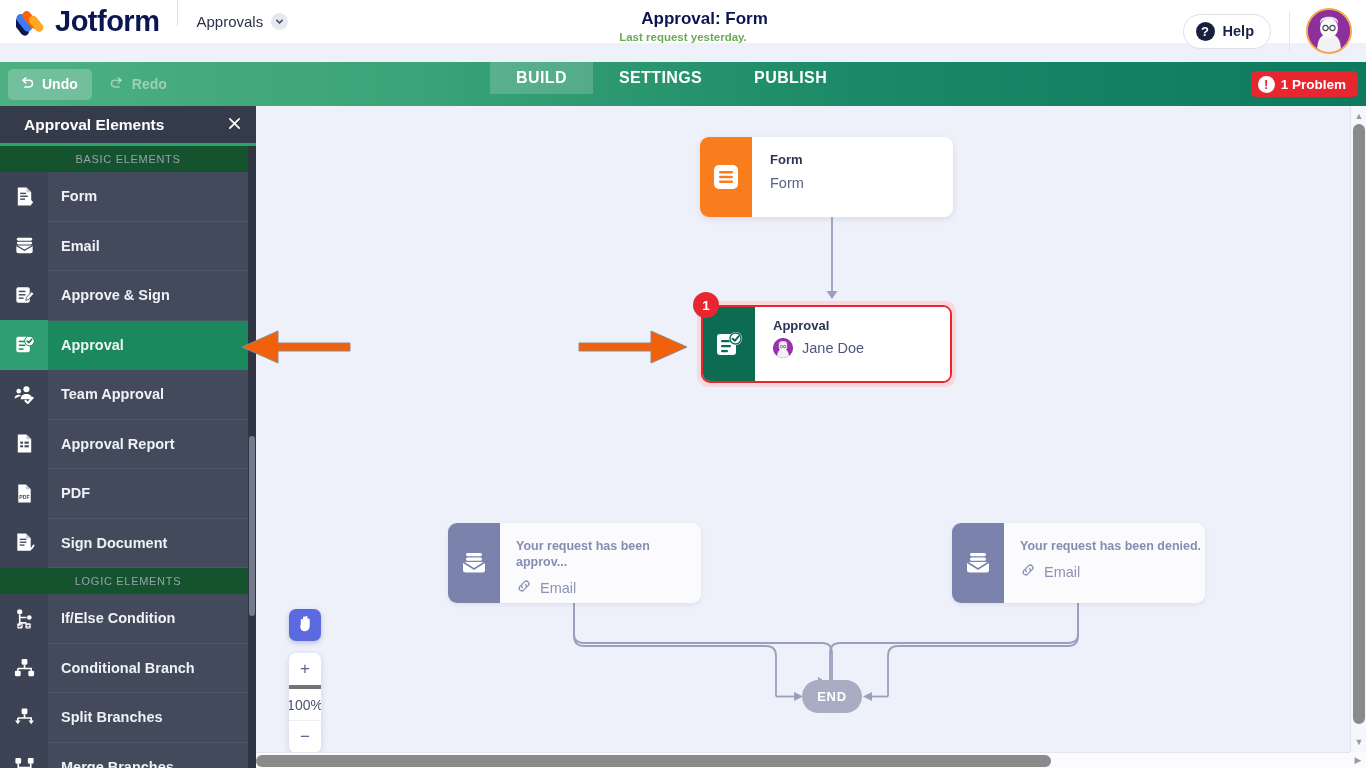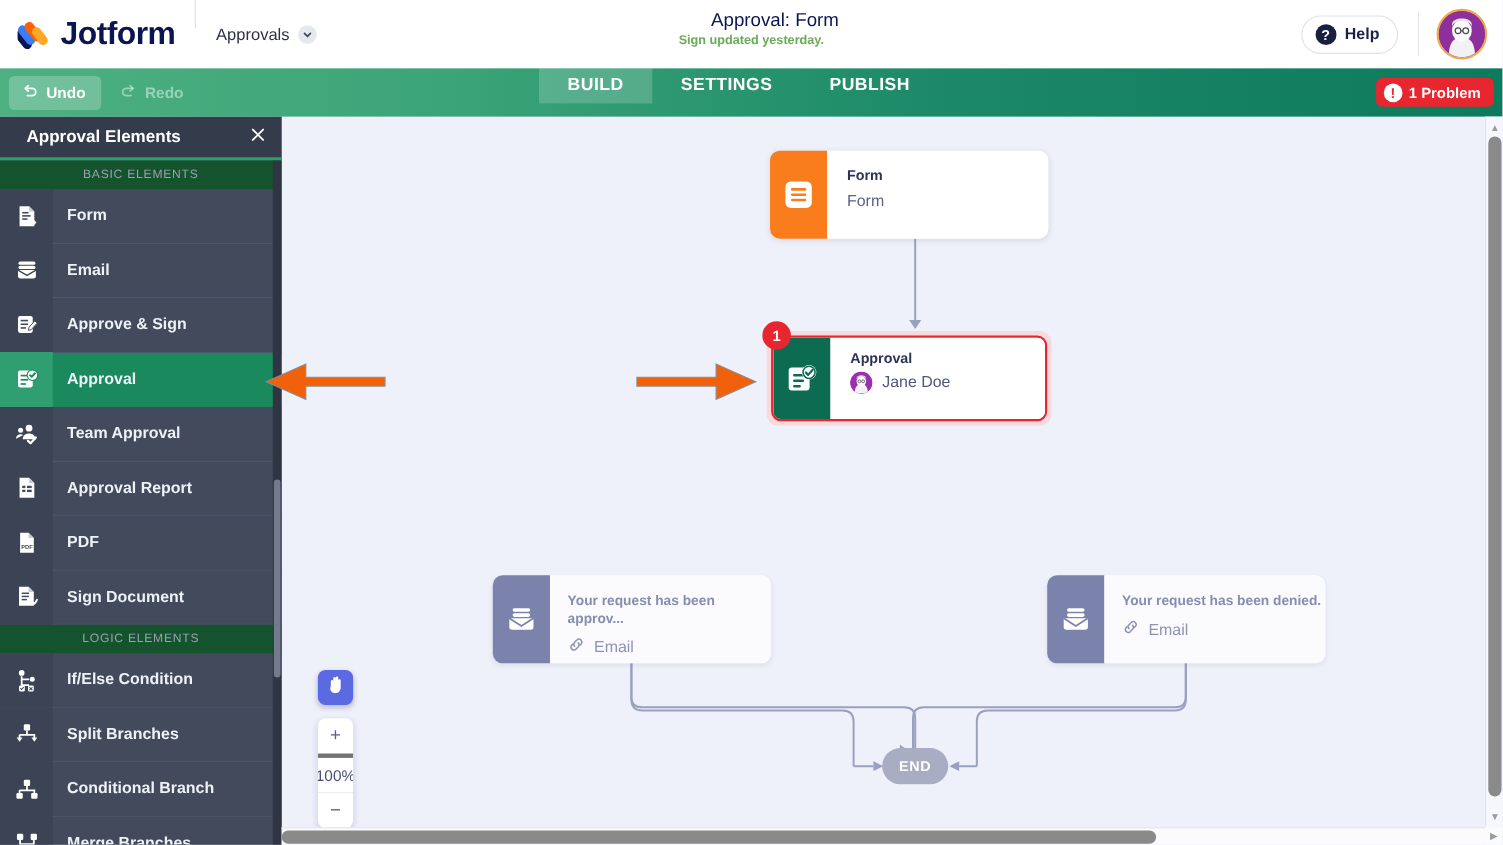--- a/index.html
+++ b/index.html
@@ -6,42 +6,42 @@
   html,body { width:1366px; height:768px; overflow:hidden; }
   body {
     font-family:"Liberation Sans", sans-serif;
     background:#eef0fa;
     -webkit-font-smoothing:antialiased;
   }
   .app { position:relative; width:1366px; height:768px; }
 
   
   .header {
-    position:absolute; left:0; top:0; width:1366px; height:62px;
+    position:absolute; left:0; top:0; width:1366px; height:43px;
     background:#fff; display:flex; 
     z-index:40;
   }
   .logo-wrap { display:flex; align-items:center; padding-left:16px; }
   .logo-mark { width:30px; height:30px; position:relative; margin-right:9px; }
   .logo-text {
     font-size:29px; font-weight:bold; color:#0a1551;
     letter-spacing:-0.5px;
   }
   .hdr-divider { width:1px; height:26px; background:#dcdfe8; margin:0 18px; }
   .approvals-sel { display:flex; align-items:center; cursor:pointer; }
   .approvals-sel .lbl { font-size:15px; color:#2b3245; font-weight:500; }
   .chev {
     width:17px; height:17px; border-radius:50%; background:#e6e8ef;
     margin-left:8px; display:flex; align-items:center; justify-content:center;
   }
   .title-block {
     position:absolute; left:0; right:0; top:9px;
     text-align:center; pointer-events:none;
   }
-  .title-main { font-size:17px; font-weight:normal; color:#0a1551; line-height:20px;margin-left:43px; }
+  .title-main { font-size:17px; font-weight:bold; color:#0a1551; line-height:20px;margin-left:43px; }
   .title-sub { font-size:11.5px; color:#6aab58; font-weight:600; margin-top:2px; }
   .hdr-right {
     position:absolute; right:0; top:0; height:62px;
     display:flex; align-items:center; padding-right:14px;
   }
   .help-btn {
     display:flex; align-items:center; gap:8px;
     border:1px solid #dde0e9; border-radius:20px;
     padding:7px 16px 7px 12px; cursor:pointer; background:#fff;
   }
@@ -278,21 +278,21 @@
       <span class="lbl">Approvals</span>
       <span class="chev">
         <svg width="9" height="9" viewBox="0 0 10 10">
             <path d="M2 3.7 L5 6.7 L8 3.7" stroke="#3d455c" stroke-width="1.7" fill="none" stroke-linecap="round" stroke-linejoin="round"></path>
           </svg>
       </span>
     </div>
 
     <div class="title-block">
       <div class="title-main">Approval: Form</div>
-      <div class="title-sub">Sign updated yesterday.</div>
+      <div class="title-sub">Last request yesterday.</div>
     </div>
 
     <div class="hdr-right">
       <div class="help-btn">
         <span class="q">?</span>
         <span class="t">Help</span>
       </div>
       <div class="hdr-div2"></div>
       <div class="avatar">
         <svg width="42" height="42" viewBox="0 0 42 42">
@@ -472,39 +472,39 @@
             <path d="M5.8 19.6 l1.1 1.1 l2-2.2" stroke="#424a5c" stroke-width="1.1" fill="none"></path>
             <path d="M14.3 18.6 L17.2 21.3 M17.2 18.6 L14.3 21.3" stroke="#424a5c" stroke-width="1.1"></path>
           </svg>
       </span>
       <span class="sb-label">If/Else Condition</span>
     </div>
 
     <div class="sb-item">
       <span class="sb-ico">
         <svg width="23" height="23" viewBox="0 0 24 24">
+            <rect x="9" y="3" width="6" height="6" rx="1.2" fill="#fff"></rect>
+            <path d="M12 9v4M5 13h14v2.5M5 13v2.5" stroke="#fff" stroke-width="1.7" fill="none"></path>
+            <rect x="2" y="15.5" width="6" height="5.5" rx="1.2" fill="#fff"></rect>
+            <rect x="16" y="15.5" width="6" height="5.5" rx="1.2" fill="#fff"></rect>
+          </svg>
+      </span>
+      <span class="sb-label">Conditional Branch</span>
+    </div>
+
+    <div class="sb-item">
+      <span class="sb-ico">
+        <svg width="23" height="23" viewBox="0 0 24 24">
             <rect x="9" y="2.5" width="6" height="6" rx="1.2" fill="#fff"></rect>
             <path d="M12 8.5v4M5 12.5h14v3M5 12.5v3" stroke="#fff" stroke-width="1.7" fill="none"></path>
             <path d="M2.2 15 L5 19 L7.8 15z" fill="#fff"></path>
             <path d="M16.2 15 L19 19 L21.8 15z" fill="#fff"></path>
           </svg>
       </span>
       <span class="sb-label">Split Branches</span>
-    </div>
-
-    <div class="sb-item">
-      <span class="sb-ico">
-        <svg width="23" height="23" viewBox="0 0 24 24">
-            <rect x="9" y="3" width="6" height="6" rx="1.2" fill="#fff"></rect>
-            <path d="M12 9v4M5 13h14v2.5M5 13v2.5" stroke="#fff" stroke-width="1.7" fill="none"></path>
-            <rect x="2" y="15.5" width="6" height="5.5" rx="1.2" fill="#fff"></rect>
-            <rect x="16" y="15.5" width="6" height="5.5" rx="1.2" fill="#fff"></rect>
-          </svg>
-      </span>
-      <span class="sb-label">Conditional Branch</span>
     </div>
 
     <div class="sb-item">
       <span class="sb-ico">
         <svg width="23" height="23" viewBox="0 0 24 24">
             <rect x="2.5" y="3" width="6" height="6" rx="1.2" fill="#fff"></rect>
             <rect x="15.5" y="3" width="6" height="6" rx="1.2" fill="#fff"></rect>
             <path d="M5.5 9v4h13V9M12 13v5" stroke="#fff" stroke-width="1.7" fill="none"></path>
           </svg>
       </span>

